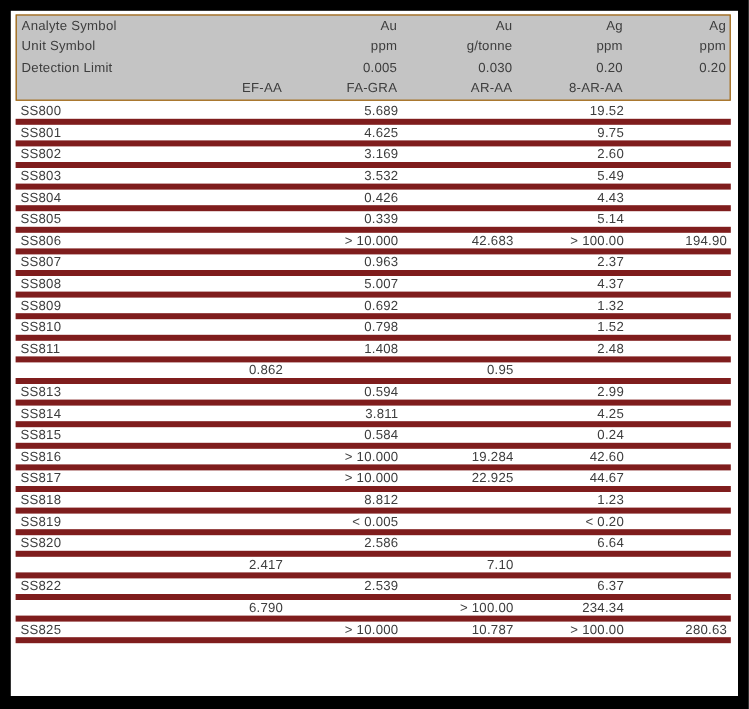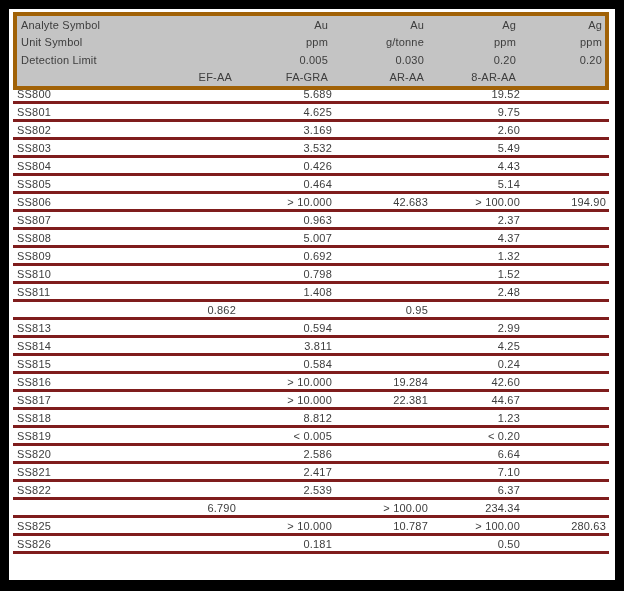--- a/index.html
+++ b/index.html
@@ -13,41 +13,41 @@
     position:absolute;
     left:9px; top:9px;
     width:606px; height:571px;
     background:#ffffff;
   }
   .hdr-block {
     position:absolute;
     left:4px; top:3px;
     width:596px;
     background:#c4c4c4;
-    border:4px solid #a16207;
+    border:1px solid #a16207;
   }
   .body-rows {
     position:absolute;
     left:4px; top:77px;
     width:596px;
   }
   .row {
     display:grid;
     grid-template-columns:1fr 96px 96px 92px 86px;
     align-items:center;
     padding:0 3px 0 4px;
     font-size:11px;
     letter-spacing:0.2px;
     color:#3d3d3d;
     white-space:nowrap;
   }
   .hrow { height:17.5px; }
   .drow {
     height:18px;
-    border-bottom:3px solid #7f1d1d;
+    border-bottom:5px solid #7f1d1d;
   }
   .cell { overflow:hidden; }
   .num { text-align:right; }
 </style>
 </head>
 <body>
 
 <div class="sheet">
   <div class="hdr-block">
   <div class="row hrow">
@@ -117,21 +117,21 @@
   <div class="row drow">
     <div class="cell label">SS804</div>
     <div class="cell num">0.426</div>
     <div class="cell num"></div>
     <div class="cell num">4.43</div>
     <div class="cell num"></div>
   </div>
 
   <div class="row drow">
     <div class="cell label">SS805</div>
-    <div class="cell num">0.464</div>
+    <div class="cell num">0.339</div>
     <div class="cell num"></div>
     <div class="cell num">5.14</div>
     <div class="cell num"></div>
   </div>
 
   <div class="row drow">
     <div class="cell label">SS806</div>
     <div class="cell num">&gt; 10.000</div>
     <div class="cell num">42.683</div>
     <div class="cell num">&gt; 100.00</div>
@@ -213,21 +213,21 @@
     <div class="cell label">SS816</div>
     <div class="cell num">&gt; 10.000</div>
     <div class="cell num">19.284</div>
     <div class="cell num">42.60</div>
     <div class="cell num"></div>
   </div>
 
   <div class="row drow">
     <div class="cell label">SS817</div>
     <div class="cell num">&gt; 10.000</div>
-    <div class="cell num">22.381</div>
+    <div class="cell num">22.925</div>
     <div class="cell num">44.67</div>
     <div class="cell num"></div>
   </div>
 
   <div class="row drow">
     <div class="cell label">SS818</div>
     <div class="cell num">8.812</div>
     <div class="cell num"></div>
     <div class="cell num">1.23</div>
     <div class="cell num"></div>
@@ -243,21 +243,20 @@
 
   <div class="row drow">
     <div class="cell label">SS820</div>
     <div class="cell num">2.586</div>
     <div class="cell num"></div>
     <div class="cell num">6.64</div>
     <div class="cell num"></div>
   </div>
 
   <div class="row drow">
-    <div class="cell label">SS821</div>
     <div class="cell num">2.417</div>
     <div class="cell num"></div>
     <div class="cell num">7.10</div>
     <div class="cell num"></div>
   </div>
 
   <div class="row drow">
     <div class="cell label">SS822</div>
     <div class="cell num">2.539</div>
     <div class="cell num"></div>
@@ -274,21 +273,14 @@
   </div>
 
   <div class="row drow">
     <div class="cell label">SS825</div>
     <div class="cell num">&gt; 10.000</div>
     <div class="cell num">10.787</div>
     <div class="cell num">&gt; 100.00</div>
     <div class="cell num">280.63</div>
   </div>
 
-  <div class="row drow">
-    <div class="cell label">SS826</div>
-    <div class="cell num">0.181</div>
-    <div class="cell num"></div>
-    <div class="cell num">0.50</div>
-    <div class="cell num"></div>
-  </div>
 </div>
 </div>
 
 </body></html>

